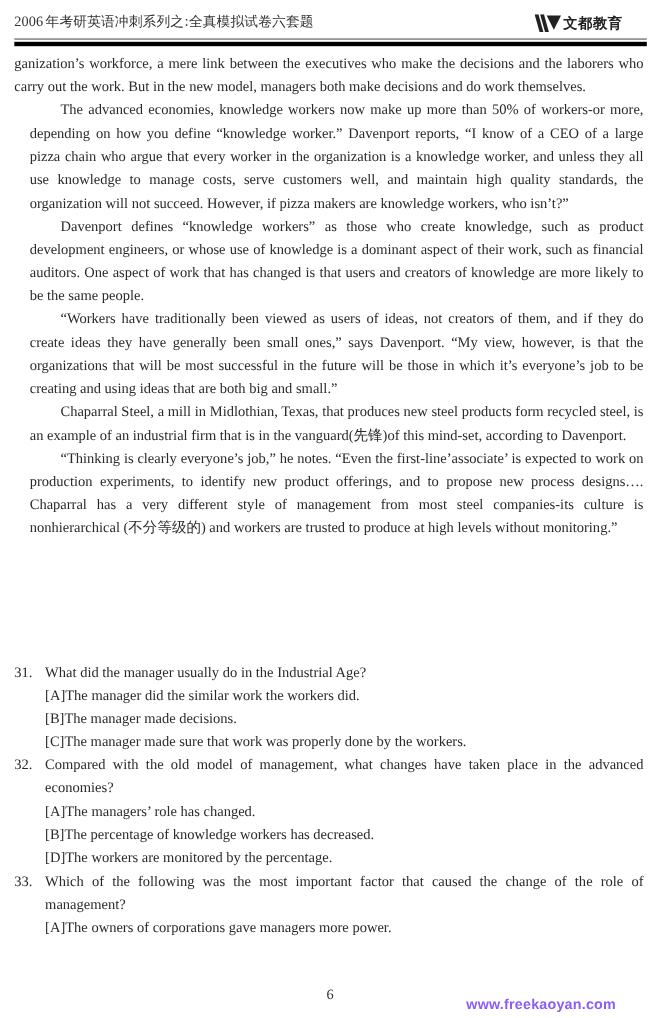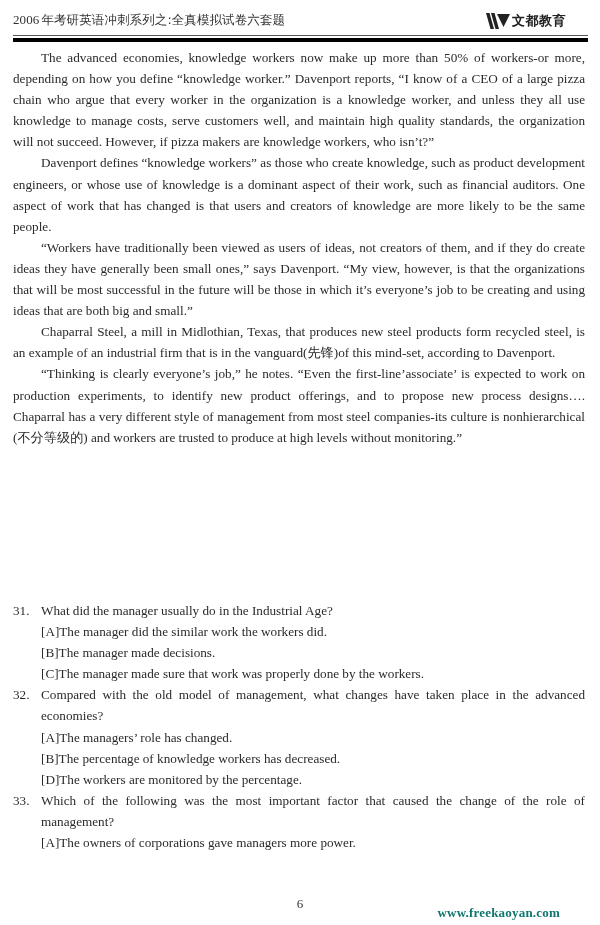--- a/index.html
+++ b/index.html
@@ -80,20 +80,21 @@
       width: 572px;
       font-size: 13.2px;
       line-height: 21.1px;
       text-align: justify;
     }
     .content p {
       margin: 0;
     }
     .content p.indent {
       text-indent: 28px;
+      margin-left: 14px;
     }
     .questions {
       position: absolute;
       left: 13px;
       top: 600px;
       width: 572px;
       font-size: 13.2px;
       line-height: 21.1px;
     }
     .question {
@@ -119,24 +120,24 @@
       width: 600px;
       top: 896px;
       text-align: center;
       font-size: 13px;
       color: #333;
     }
     .watermark {
       position: absolute;
       right: 40px;
       top: 905px;
-      font-family: Liberation Serif, serif;
+      font-family: Liberation Sans, sans-serif;
       font-weight: bold;
       font-size: 13px;
-      color: #0f766e;
+      color: #8b5cf6;
       letter-spacing: 0.2px;
       margin-left: 36px;
     }
   </style>
 </head>
 <body>
 
 <div class="header">
   <div class="header-title">
     <span class="year">2006</span><span>年考研英语冲刺系列之:全真模拟试卷六套题</span>
@@ -147,20 +148,21 @@
       <polygon points="5,0 8.5,0 13,16 9.5,16" fill="#222"></polygon>
       <polygon points="11,1 24,1 17.5,14" fill="#222"></polygon>
     </svg>
     <span class="logo-text">文都教育</span>
   </div>
 </div>
 <div class="rule-thin"></div>
 <div class="rule-thick"></div>
 
 <div class="content">
+  <p>ganization’s workforce, a mere link between the executives who make the decisions and the laborers who carry out the work. But in the new model, managers both make decisions and do work themselves.</p>
   <p class="indent">The advanced economies, knowledge workers now make up more than 50% of workers-or more, depending on how you define “knowledge worker.” Davenport reports, “I know of a CEO of a large pizza chain who argue that every worker in the organization is a knowledge worker, and unless they all use knowledge to manage costs, serve customers well, and maintain high quality standards, the organization will not succeed. However, if pizza makers are knowledge workers, who isn’t?”</p>
   <p class="indent">Davenport defines “knowledge workers” as those who create knowledge, such as product development engineers, or whose use of knowledge is a dominant aspect of their work, such as financial auditors. One aspect of work that has changed is that users and creators of knowledge are more likely to be the same people.</p>
   <p class="indent">“Workers have traditionally been viewed as users of ideas, not creators of them, and if they do create ideas they have generally been small ones,” says Davenport. “My view, however, is that the organizations that will be most successful in the future will be those in which it’s everyone’s job to be creating and using ideas that are both big and small.”</p>
   <p class="indent">Chaparral Steel, a mill in Midlothian, Texas, that produces new steel products form recycled steel, is an example of an industrial firm that is in the vanguard(先锋)of this mind-set, according to Davenport.</p>
   <p class="indent">“Thinking is clearly everyone’s job,” he notes. “Even the first-line’associate’ is expected to work on production experiments, to identify new product offerings, and to propose new process designs…. Chaparral has a very different style of management from most steel companies-its culture is nonhierarchical (不分等级的) and workers are trusted to produce at high levels without monitoring.”</p>
 </div>
 
 <div class="questions">
   <div class="question">
     <div class="q-stem">

